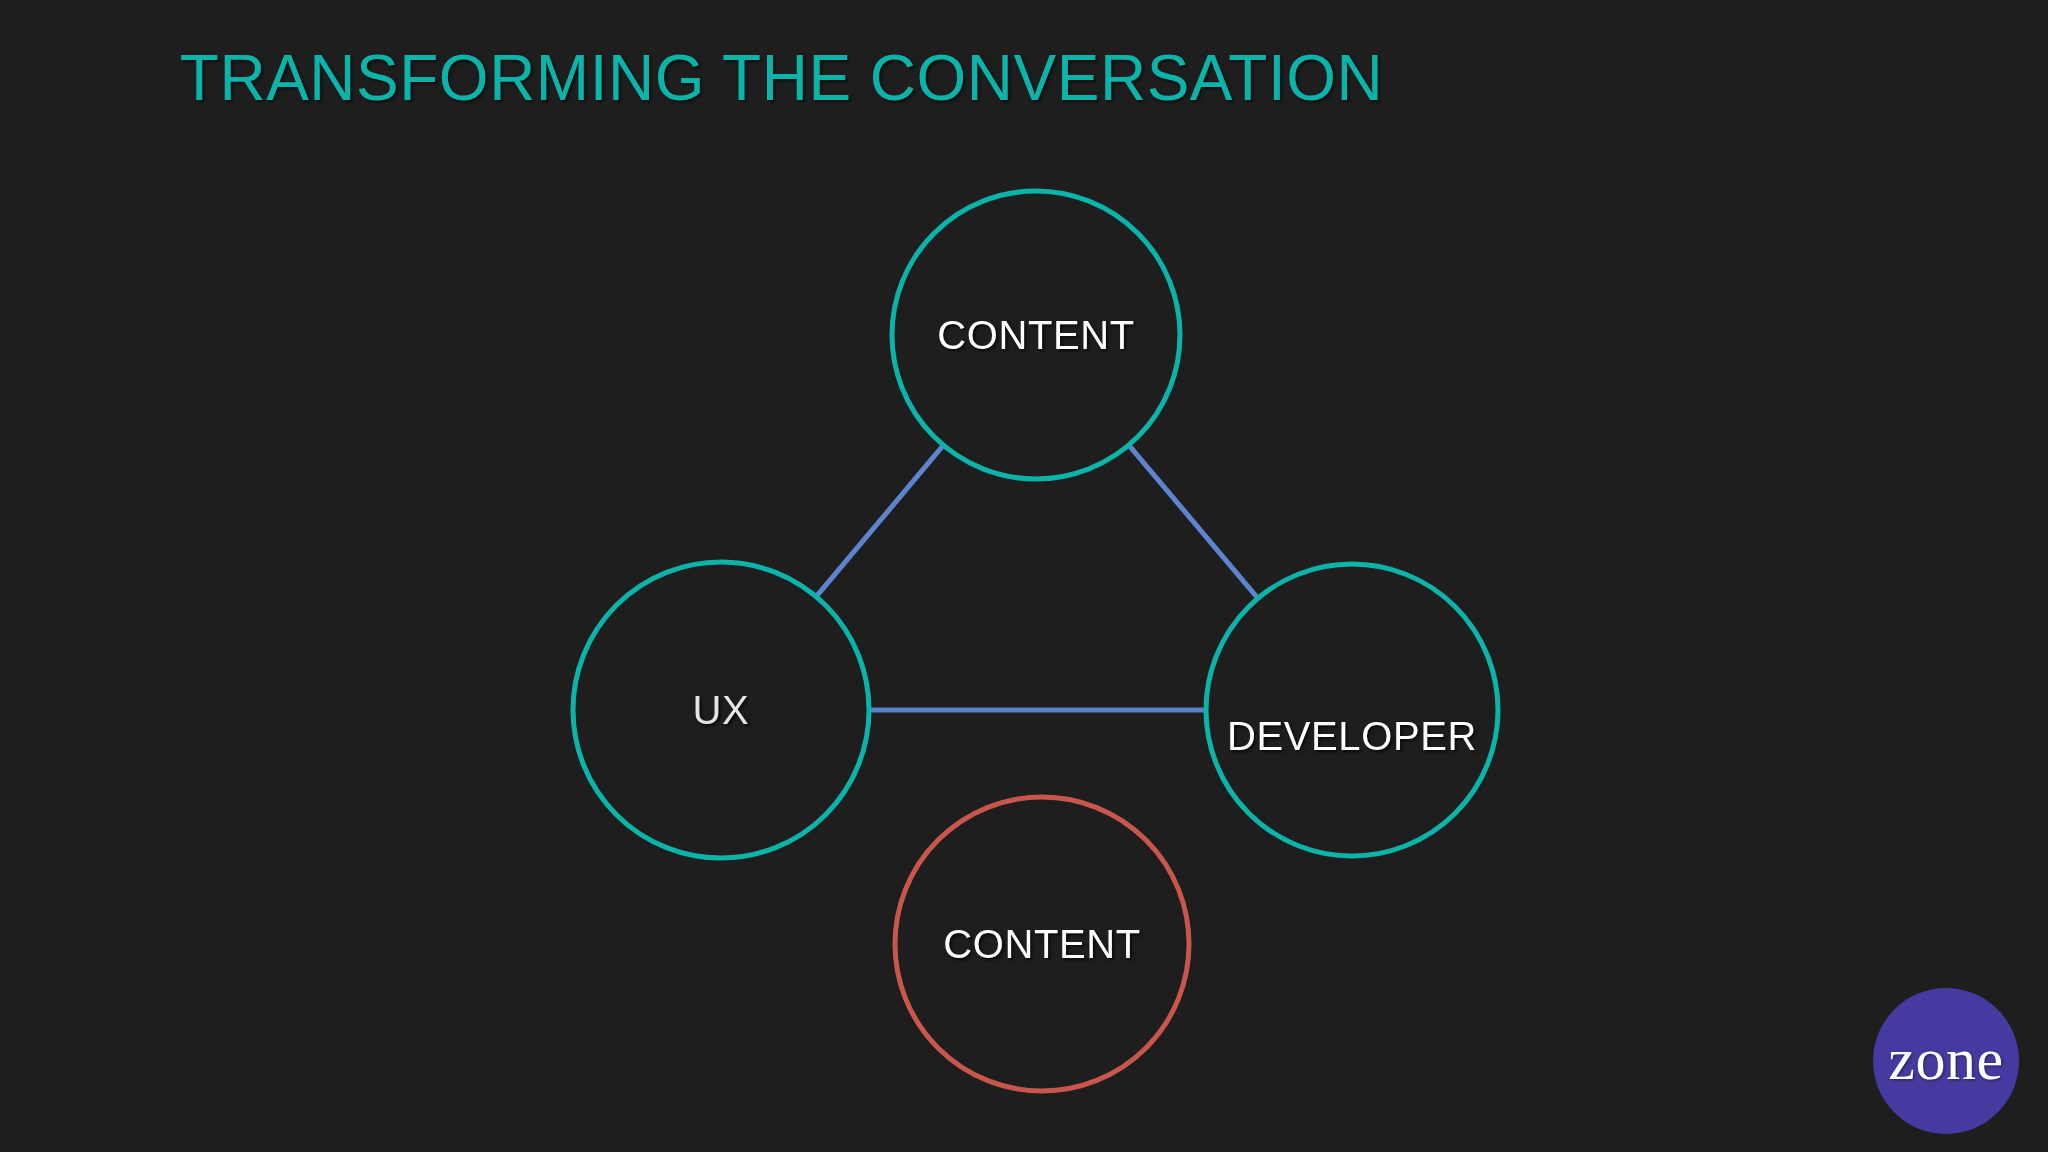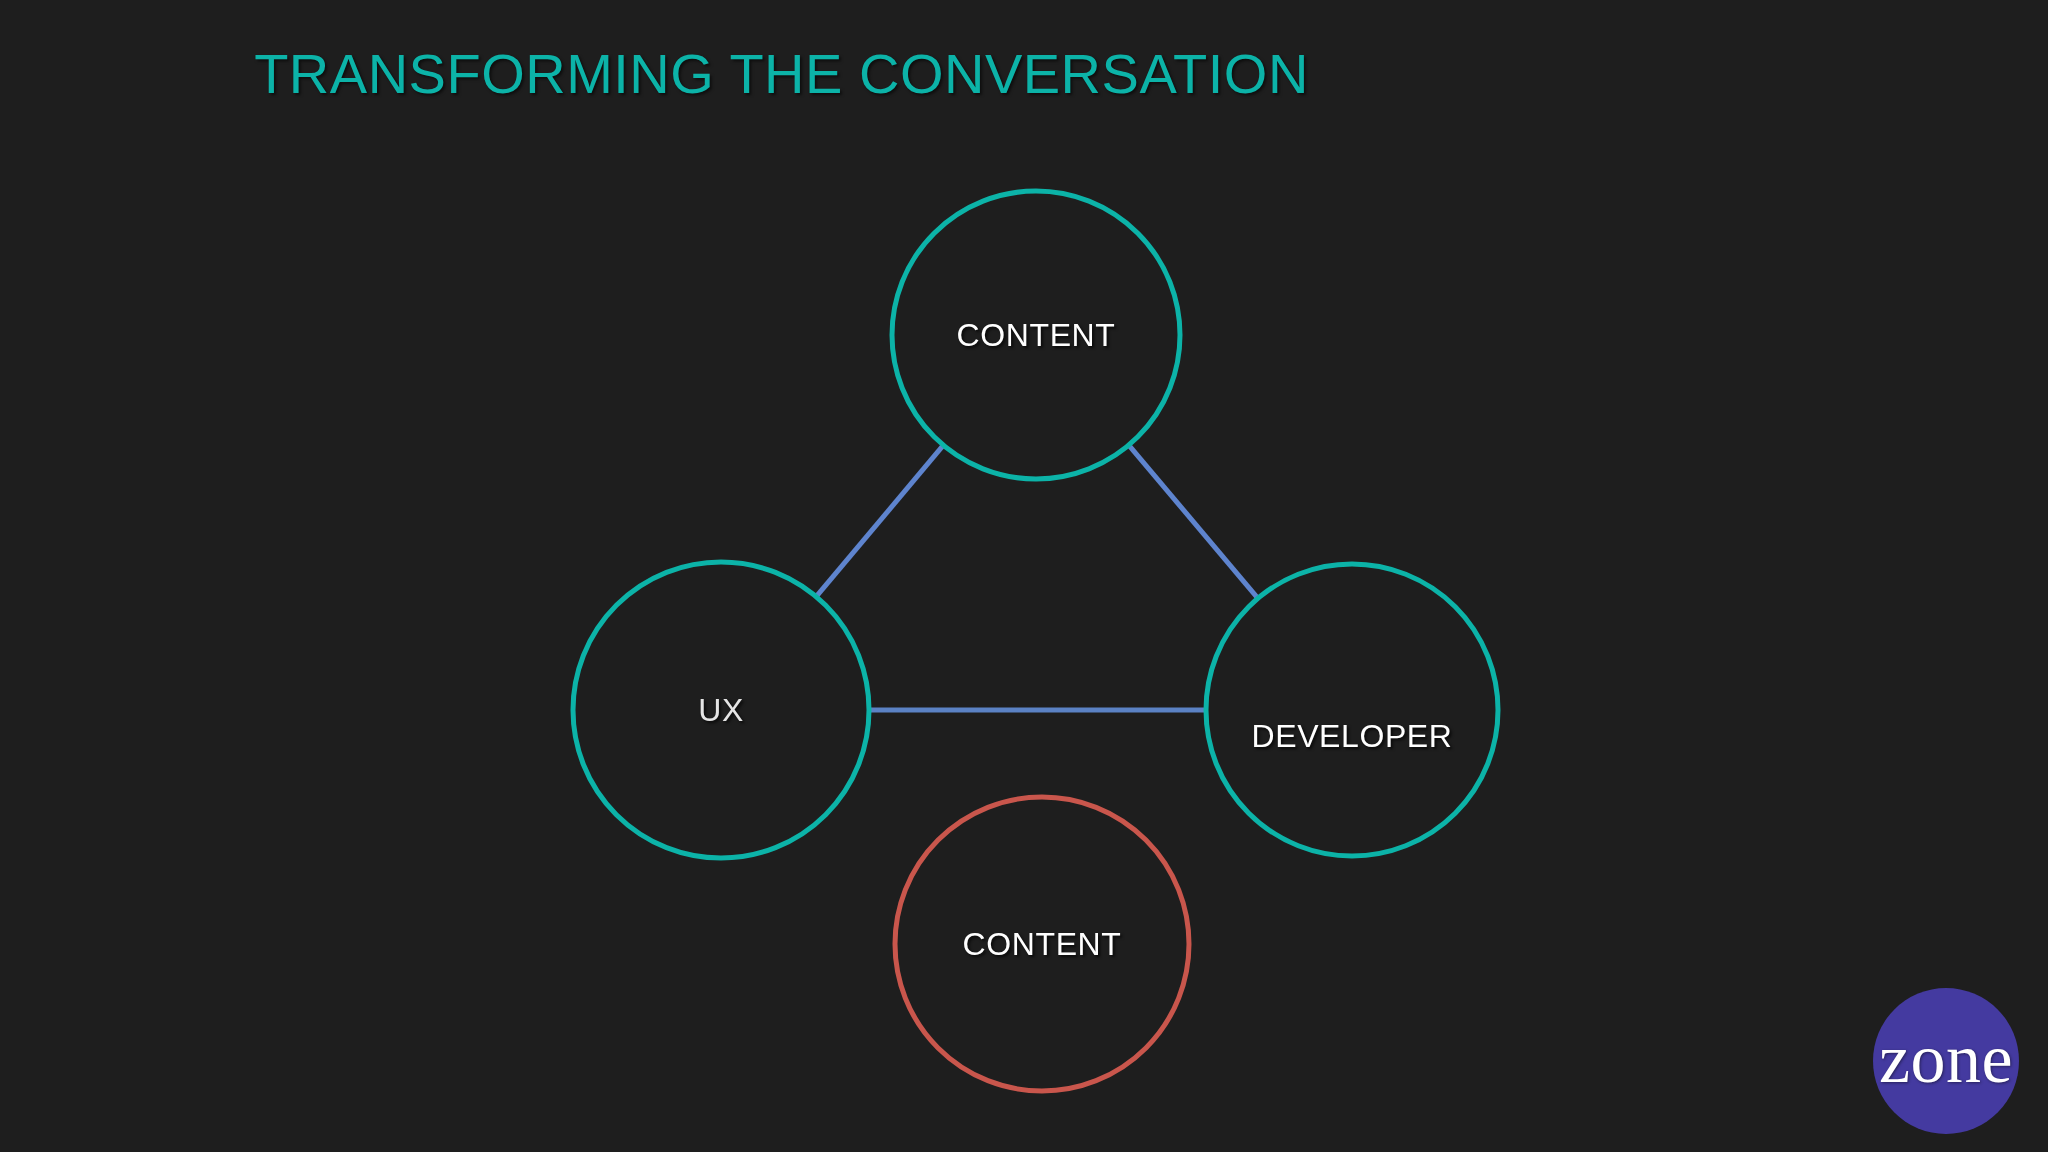--- a/index.html
+++ b/index.html
@@ -19,42 +19,42 @@
   
   #slide-title {
     position: absolute;
     left: 0;
     top: 46px;
     width: 1718px;
     text-align: center;
     padding-right: 155px;
     box-sizing: border-box;
     color: #0cb3a8;
-    font-size: 56px;
+    font-size: 64px;
     font-weight: 400;
     letter-spacing: 0.5px;
     line-height: 1.0;
     white-space: nowrap;
     text-shadow: 2px 2px 3px rgba(0,0,0,0.55);
   }
 
   
   #diagram {
     position: absolute;
     left: 0;
     top: 0;
     width: 2048px;
     height: 1152px;
   }
 
   
   .node-label {
     position: absolute;
     color: #ffffff;
-    font-size: 32px;
+    font-size: 40px;
     font-weight: 400;
     letter-spacing: 0.6px;
     white-space: nowrap;
     transform: translate(-50%, -50%);
     text-shadow: 2px 2px 3px rgba(0,0,0,0.7);
     pointer-events: none;
   }
 
   
   #brand-logo {
@@ -62,21 +62,21 @@
     width: 146px;
     height: 146px;
     border-radius: 50%;
     display: flex;
     align-items: center;
     justify-content: center;
   }
   #brand-logo-text {
     color: #ffffff;
     font-family: "Liberation Serif", serif;
-    font-size: 70px;
+    font-size: 60px;
     font-weight: 400;
     letter-spacing: 0.5px;
     line-height: 1;
     transform: translateY(-2px);
     text-shadow: 1px 1px 3px rgba(0,0,0,0.45);
   }
 </style>
 </head>
 <body>
 

